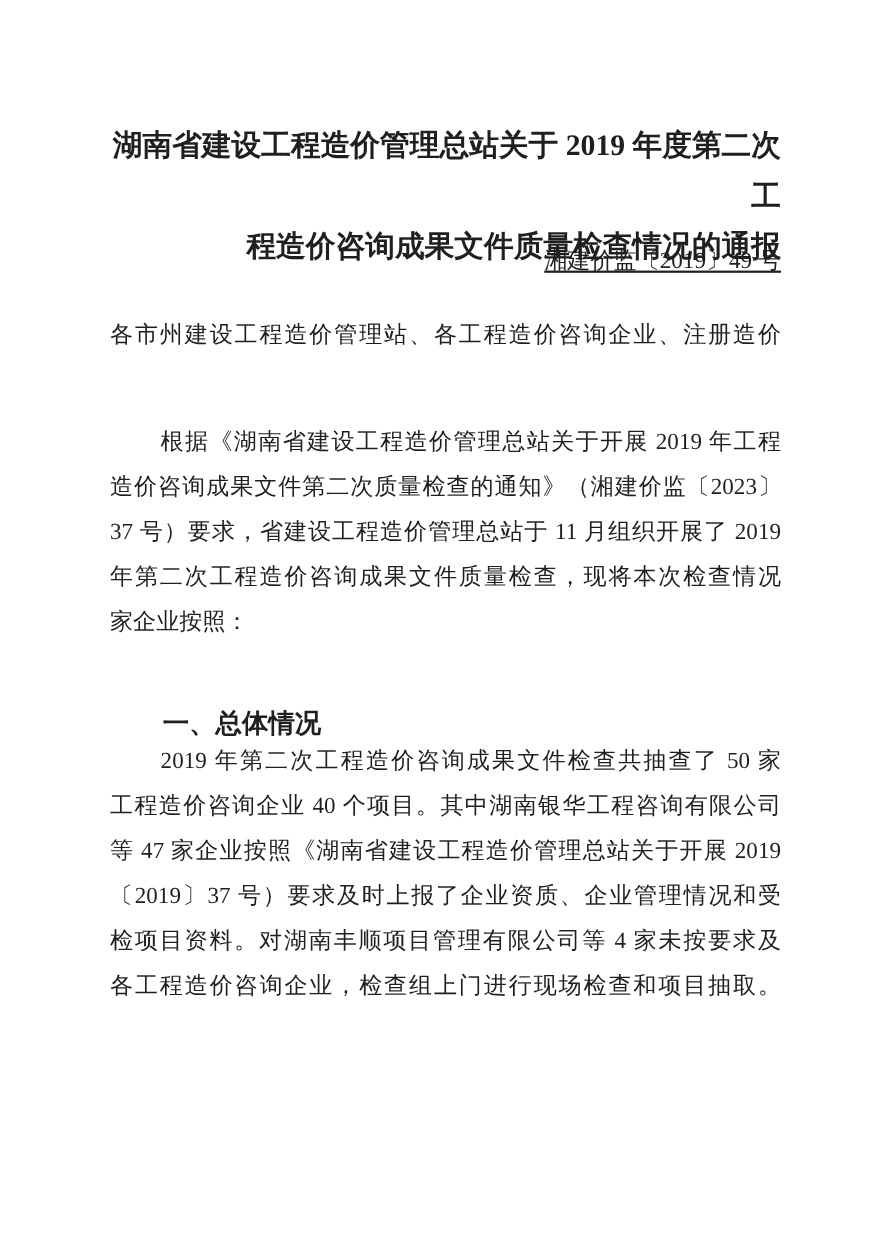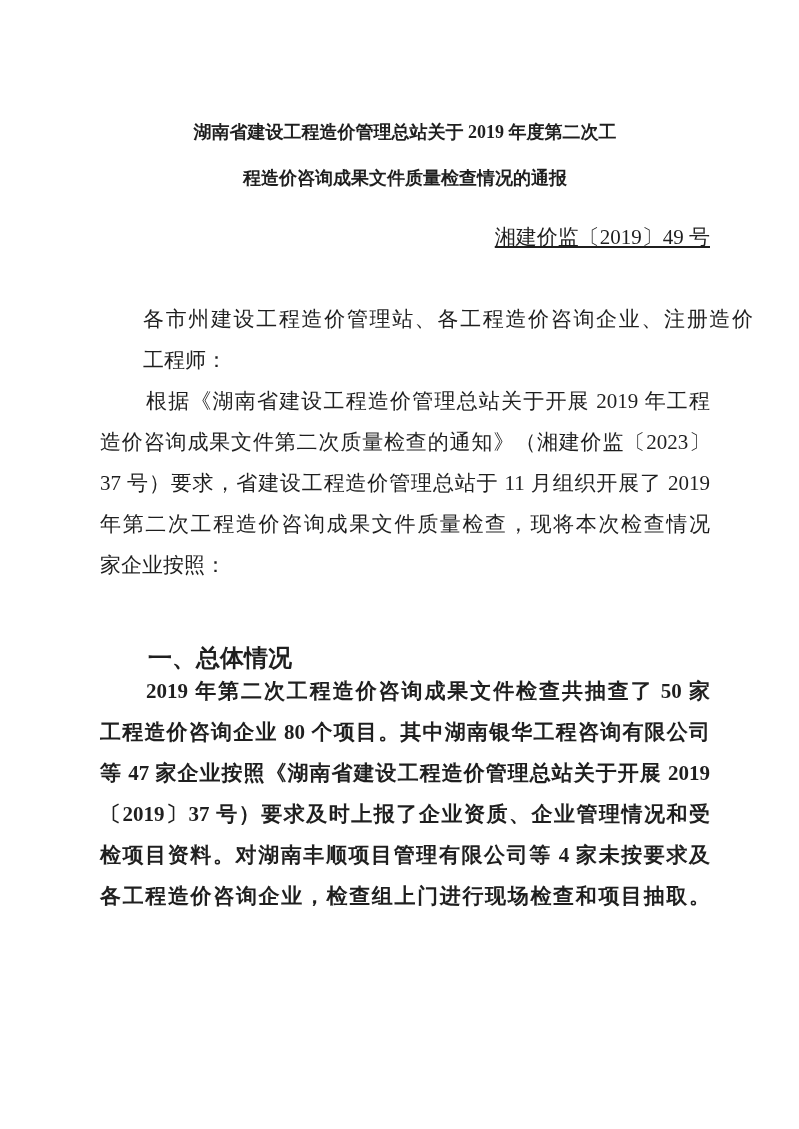--- a/index.html
+++ b/index.html
@@ -18,45 +18,45 @@
     inset: 0;
     background: #ffffff;
   }
   .block {
     position: absolute;
     left: 100px;
     width: 610px;
   }
   .doc-title {
     top: 109px;
-    text-align: center;
+    text-align: right;
     font-weight: bold;
-    font-size: 18px;
+    font-size: 27px;
     line-height: 46px;
   }
   .doc-number {
     top: 222px;
     text-align: right;
     font-size: 21px;
     line-height: 30px;
     text-decoration: underline;
   }
-  .salutation { top: 299px; margin-left: 43px; }
+  .salutation { top: 284px; }
   .para-intro { top: 381px; }
   .section-heading {
     top: 607px;
     padding-left: 48px;
     font-family: "Liberation Sans", "DejaVu Sans", sans-serif;
     font-weight: bold;
     font-size: 24px;
     line-height: 41px;
     text-align: left;
     margin-top: 30px;
   }
-  .para-body { top: 671px; font-weight: bold; }
+  .para-body { top: 671px; }
   .line {
     font-size: 21px;
     line-height: 41px;
     text-align: justify;
     text-align-last: justify;
   }
   .line.short {
     text-align: left;
     text-align-last: left;
   }
@@ -69,35 +69,34 @@
 
   <div class="block doc-title">
     <div>湖南省建设工程造价管理总站关于 2019 年度第二次工</div>
     <div>程造价咨询成果文件质量检查情况的通报</div>
   </div>
 
   <div class="block doc-number">湘建价监〔2019〕49 号</div>
 
   <div class="block salutation">
     <div class="line">各市州建设工程造价管理站、各工程造价咨询企业、注册造价</div>
-    <div class="line short">工程师：</div>
   </div>
 
   <div class="block para-intro">
     <div class="line indent">根据《湖南省建设工程造价管理总站关于开展 2019 年工程</div>
     <div class="line">造价咨询成果文件第二次质量检查的通知》（湘建价监〔2023〕</div>
     <div class="line">37 号）要求，省建设工程造价管理总站于 11 月组织开展了 2019</div>
     <div class="line">年第二次工程造价咨询成果文件质量检查，现将本次检查情况</div>
     <div class="line short">家企业按照：</div>
   </div>
 
   <div class="block section-heading">一、总体情况</div>
 
   <div class="block para-body">
     <div class="line indent">2019 年第二次工程造价咨询成果文件检查共抽查了 50 家</div>
-    <div class="line">工程造价咨询企业 80 个项目。其中湖南银华工程咨询有限公司</div>
+    <div class="line">工程造价咨询企业 40 个项目。其中湖南银华工程咨询有限公司</div>
     <div class="line">等 47 家企业按照《湖南省建设工程造价管理总站关于开展 2019</div>
     <div class="line">〔2019〕37 号）要求及时上报了企业资质、企业管理情况和受</div>
     <div class="line">检项目资料。对湖南丰顺项目管理有限公司等 4 家未按要求及</div>
     <div class="line">各工程造价咨询企业，检查组上门进行现场检查和项目抽取。</div>
   </div>
 
 </div>
 
 </body></html>

